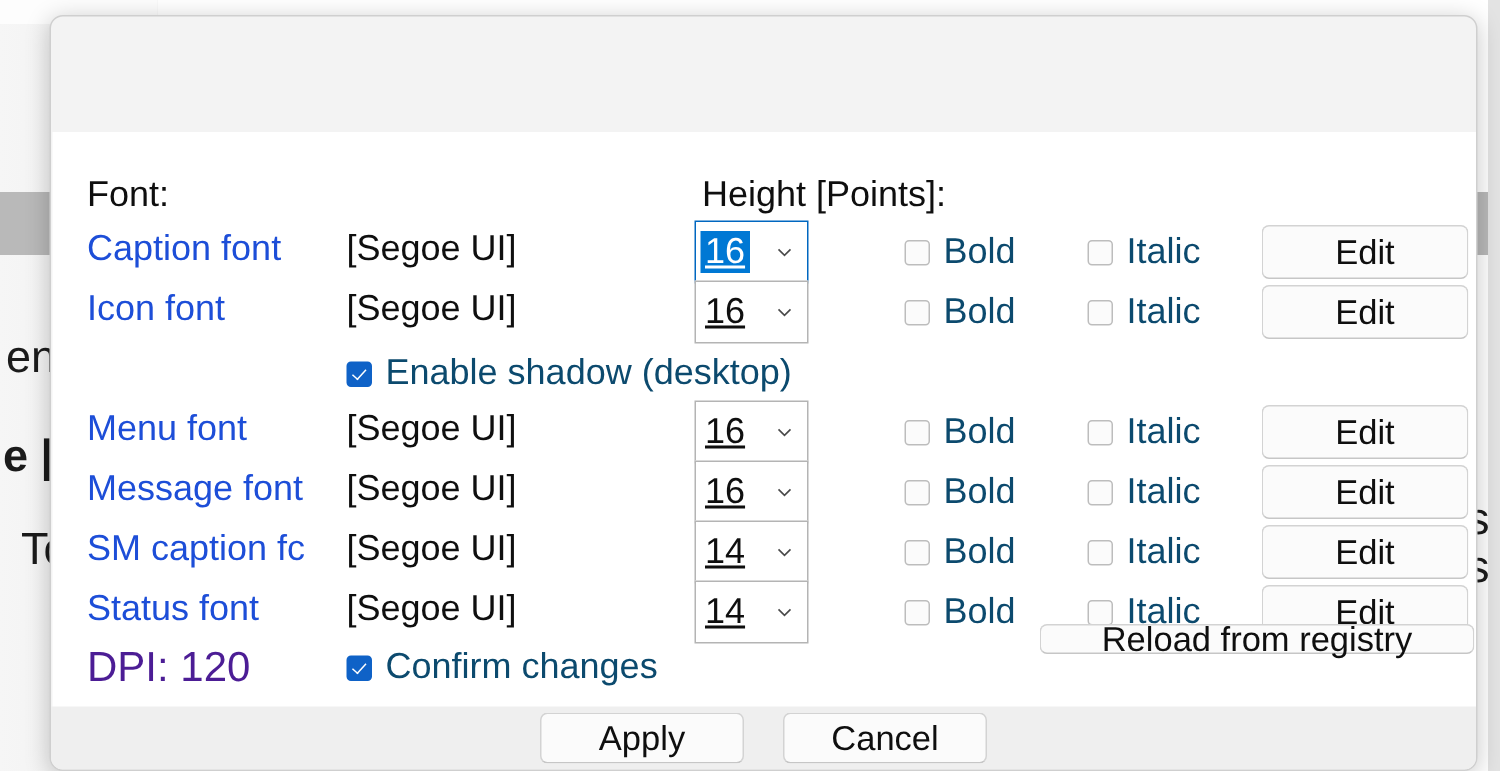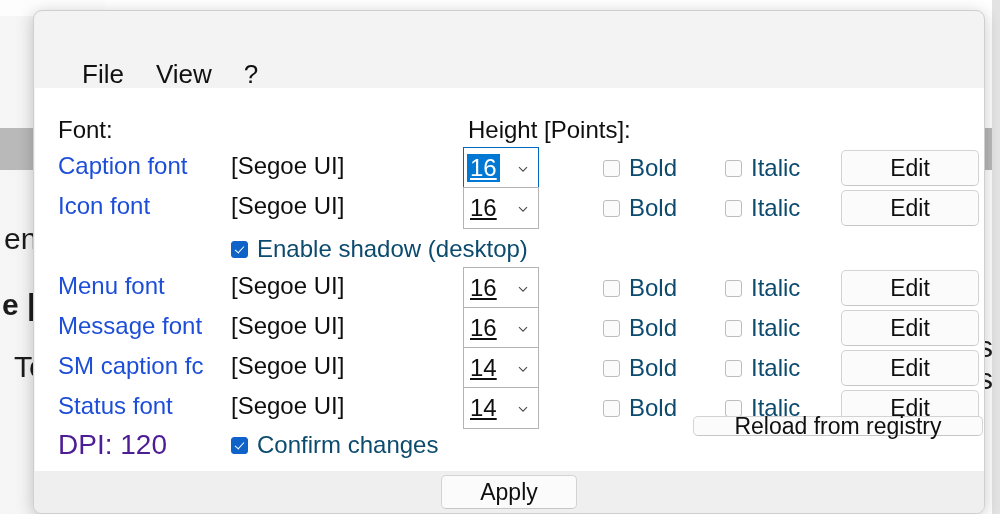--- a/index.html
+++ b/index.html
@@ -375,25 +375,20 @@
   <div id="bg-right-frags">
       <div class="bg-rfrag" style="top: 228px;">|</div>
       <div class="bg-rfrag" style="top: 330px;">s</div>
       <div class="bg-rfrag" style="top: 362px;">s</div>
     </div>
 </div>
 
 <div id="dialog">
 
 
-  <div id="menubar">
-      <div class="menu-item">File</div>
-      <div class="menu-item">View</div>
-      <div class="menu-item">?</div>
-    </div>
 
   <div id="client">
     <div class="hdr" id="hdr-font">Font:</div>
     <div class="hdr" id="hdr-height">Height [Points]:</div>
 
     <div id="rows-host">
         <div class="row-label" style="top: 64px;">Caption font</div>
         <div class="row-fontname" style="top: 64px;">[Segoe UI]</div>
         <div class="spin focused" style="top: 59px;">
           <span class="val">16</span>
@@ -507,14 +502,15 @@
     <div id="dpi-text">DPI: 120</div>
 
     <div class="cb-wrap" id="confirm-wrap" style="left:196px; top:344px;">
       <div class="cb checked"></div>
       <div class="cb-label">Confirm changes</div>
     </div>
   </div>
 
   <div id="footer">
     <div class="btn footer-btn">Apply</div>
+    <div class="btn footer-btn">Cancel</div>
   </div>
 </div>
 
 </body></html>

